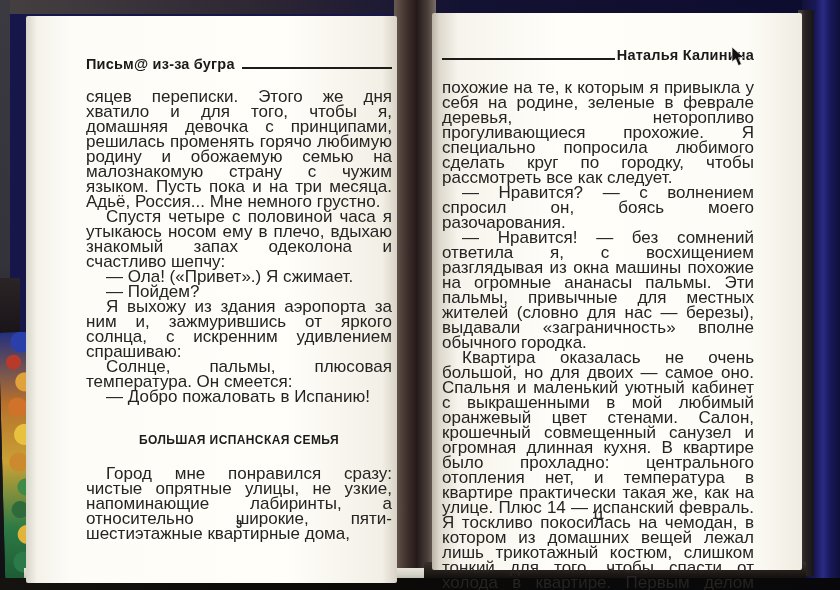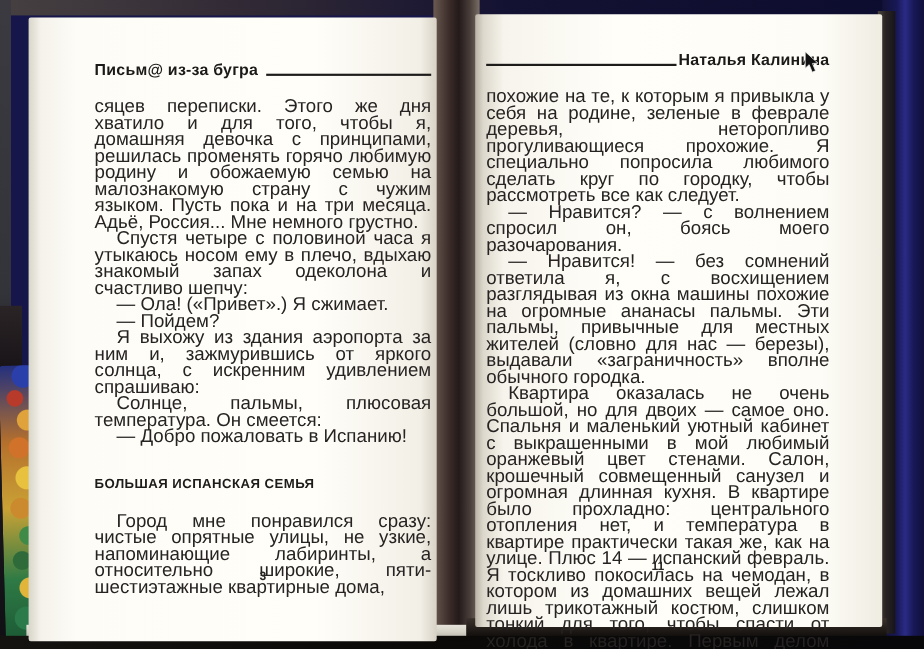--- a/index.html
+++ b/index.html
@@ -98,21 +98,21 @@
   .page-header.left-h .hrule{margin-left:7px;}
   .page-header.right-h .hrule{margin-right:2px;}
 
   .bodytext p{
     margin:0;text-indent:20px;text-align:justify;
     font-size:17px;line-height:15px;color:#262322;
   }
   .bodytext p.noindent{text-indent:0;}
 
   .section-heading{
-    margin:29px 0 19px 0;text-align:left;
+    margin:29px 0 19px 0;text-align:center;
     font-size:12px;font-weight:bold;color:#1d1c1b;letter-spacing:0.4px;
   }
   .page-num{
     position:absolute;left:0;right:0;text-align:center;
     font-size:11px;font-weight:bold;color:#2a2827;
   }
   .page-num.pn-left{bottom:33px;}
   .page-num.pn-right{bottom:29px;text-align:center;}
 
   

